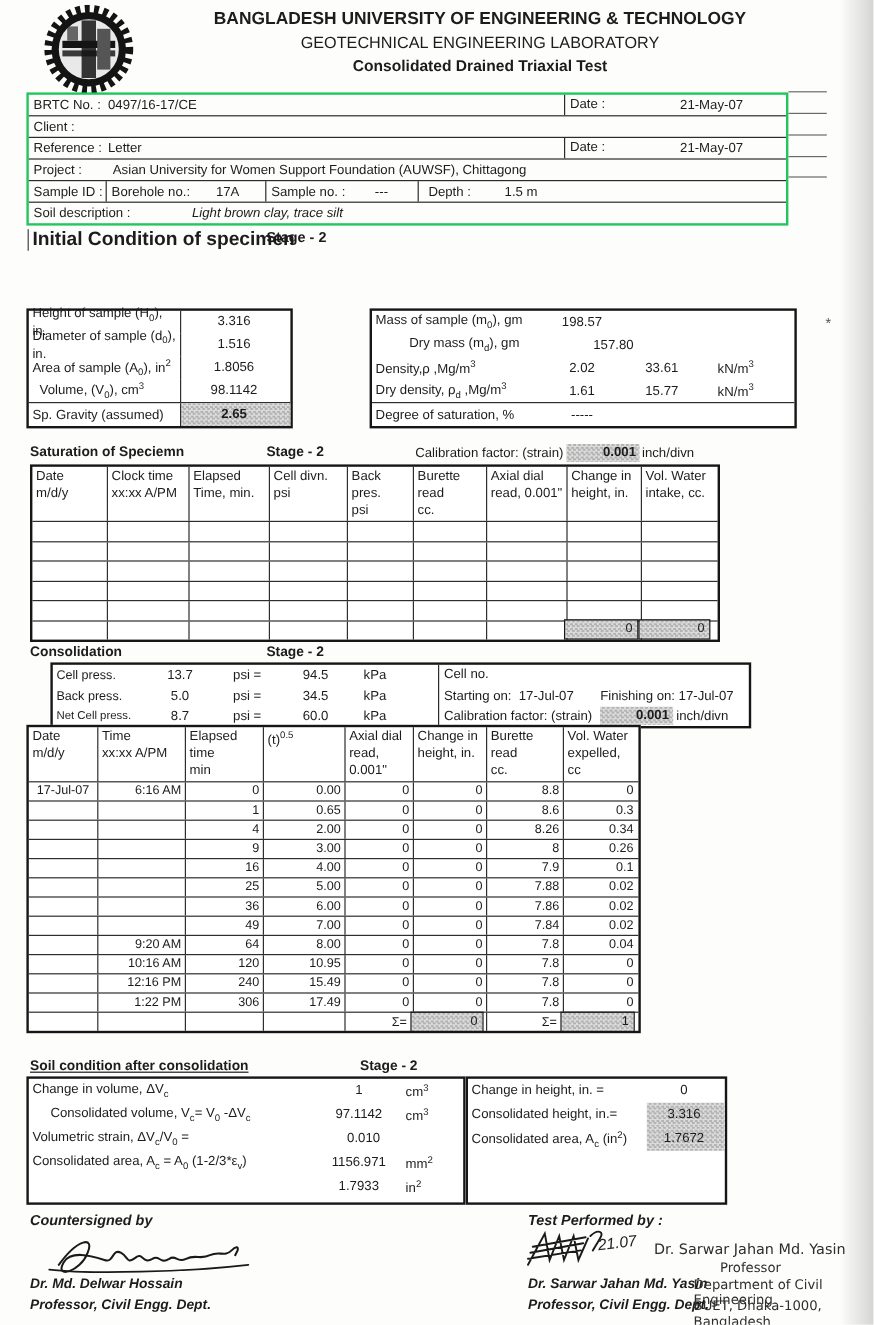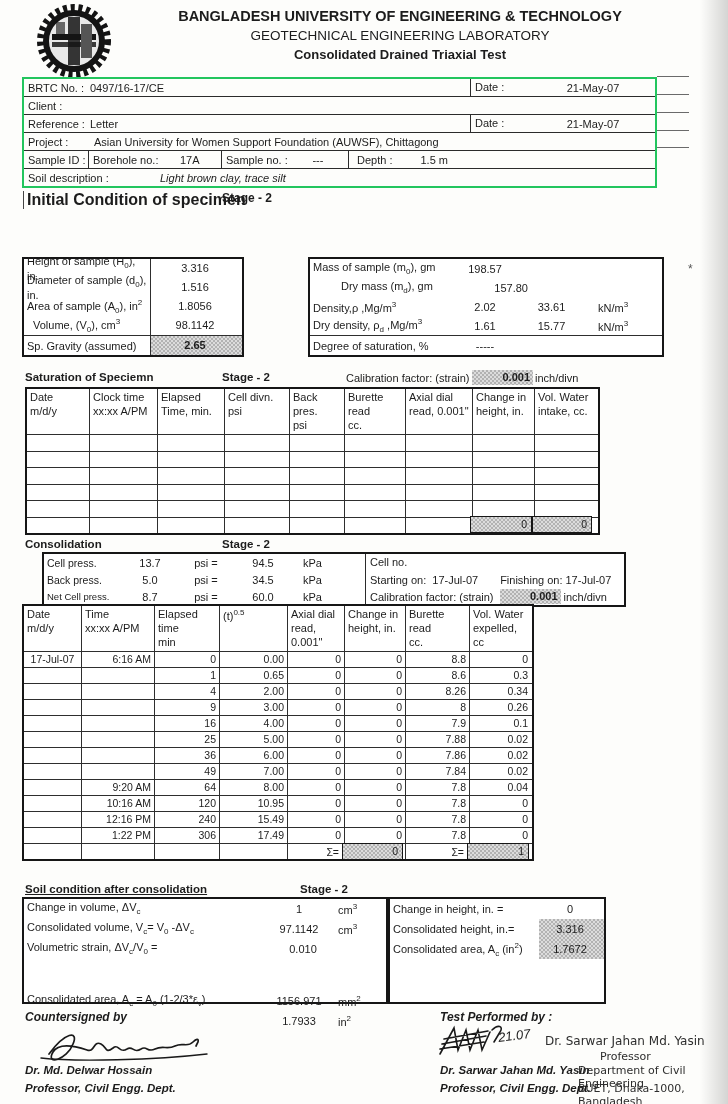--- a/index.html
+++ b/index.html
@@ -496,31 +496,31 @@
 
 <div class="abs b" style="left:25px;top:883px;font-size:11.5px;text-decoration:underline;">Soil condition after consolidation</div>
 <div class="abs b" style="left:300px;top:883px;font-size:11.5px;">Stage - 2</div>
 
 <div class="abs box" style="left:22px;top:897px;width:362px;height:103px;">
   <div class="prow" style="height:20px;">
     <span style="flex:1;padding-left:3px;">Change in volume, ΔV<sub>c</sub></span>
     <span class="pval" style="width:70px;">1</span>
     <span style="width:48px;padding-left:4px;">cm<sup>3</sup></span>
   </div>
-  <div class="prow" style="height:20px;">
+  <div class="prow" style="height:20px;padding-left:15px;">
     <span style="flex:1;padding-left:3px;">Consolidated volume, V<sub>c</sub>= V<sub>0</sub> -ΔV<sub>c</sub></span>
     <span class="pval" style="width:70px;">97.1142</span>
     <span style="width:48px;padding-left:4px;">cm<sup>3</sup></span>
   </div>
   <div class="prow" style="height:20px;">
     <span style="flex:1;padding-left:3px;">Volumetric strain, ΔV<sub>c</sub>/V<sub>0</sub> =</span>
     <span class="pval" style="width:70px;">0.010</span>
     <span style="width:48px;"></span>
   </div>
-  <div class="prow" style="height:20px;margin-top:32px;">
+  <div class="prow" style="height:20px;">
     <span style="flex:1;padding-left:3px;">Consolidated area, A<sub>c</sub> = A<sub>0</sub> (1-2/3*ε<sub>v</sub>)</span>
     <span class="pval" style="width:70px;">1156.971</span>
     <span style="width:48px;padding-left:4px;">mm<sup>2</sup></span>
   </div>
   <div class="prow" style="height:20px;">
     <span style="flex:1;"></span>
     <span class="pval" style="width:70px;">1.7933</span>
     <span style="width:48px;padding-left:4px;">in<sup>2</sup></span>
   </div>
 </div>

